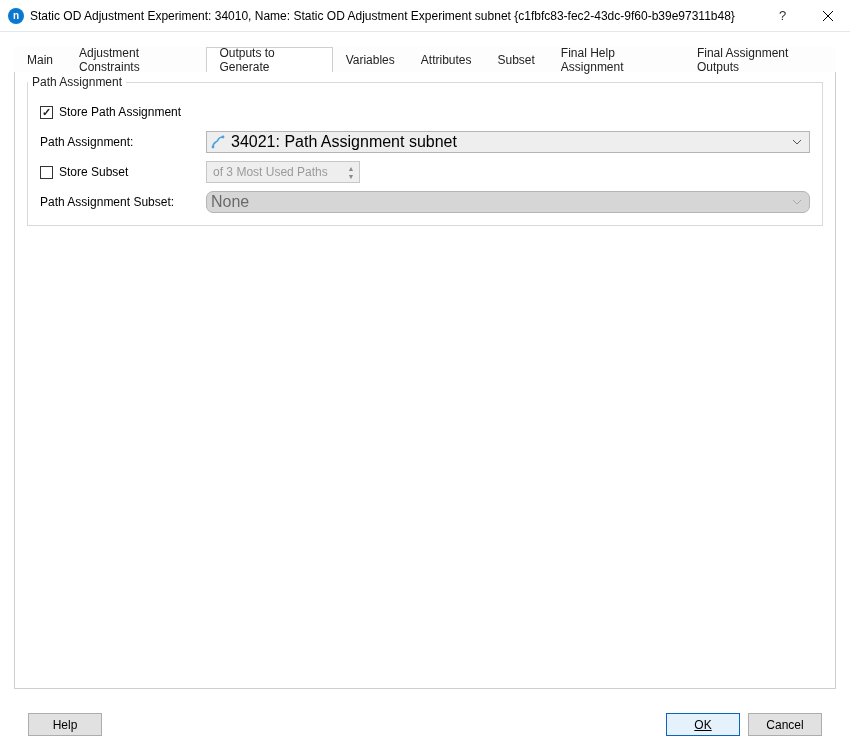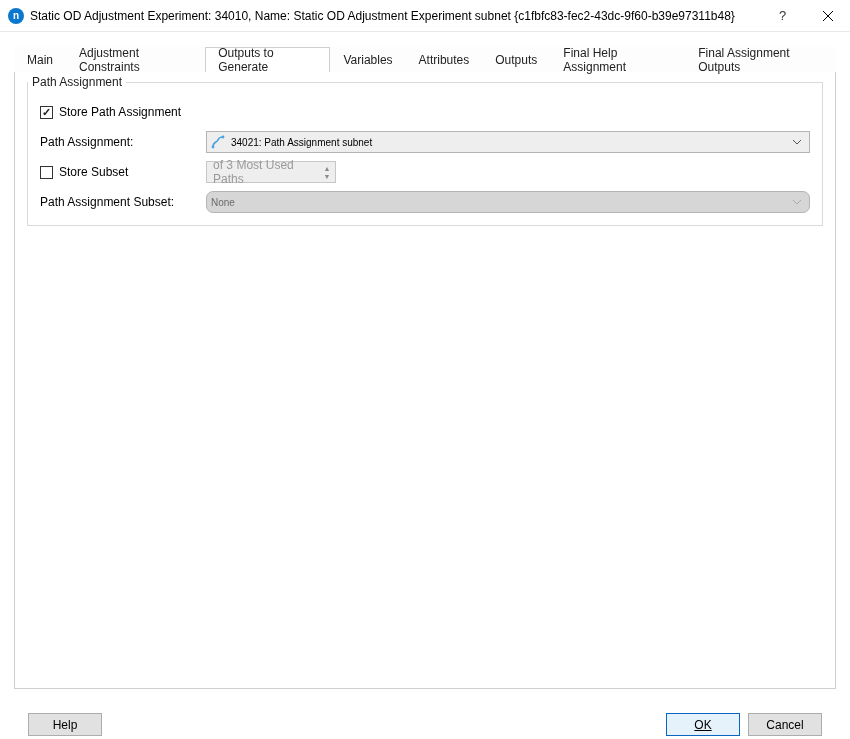--- a/index.html
+++ b/index.html
@@ -137,31 +137,31 @@
       display: flex;
       align-items: center;
       padding: 0 4px;
       gap: 6px;
       position: relative;
     }
     .combo .combo-icon {
       width: 14px; height: 14px;
       display: flex; align-items: center; justify-content: center;
     }
-    .combo .combo-text { flex: 1; font-size: 10px; color: #000; white-space: nowrap; overflow: hidden; }
+    .combo .combo-text { flex: 1; font-size: 16px; color: #000; white-space: nowrap; overflow: hidden; }
     .combo .combo-arrow {
       width: 16px; display: flex; align-items: center; justify-content: center;
       color: #555;
     }
     .combo.disabled { background: #d6d6d6; color: #6a6a6a; border-radius: 7px; }
     .combo.disabled .combo-text { color: #6a6a6a; }
     .combo.disabled .combo-arrow { color: #9a9a9a; }
 
     .spinner {
-      width: 130px;
+      width: 154px;
       height: 22px;
       border: 1px solid #c7c7c7;
       background: #eeeeee;
       display: flex;
       align-items: center;
       padding: 0 2px 0 6px;
       color: #7a7a7a;
       gap: 4px;
     }
     .spinner .spin-text { flex: 1; font-size: 12px; }
@@ -231,21 +231,21 @@
     <div class="tab active">
         <span>Outputs to Generate</span>
       </div>
     <div class="tab">
         <span>Variables</span>
       </div>
     <div class="tab">
         <span>Attributes</span>
       </div>
     <div class="tab">
-        <span>Outputs</span>
+        <span>Subset</span>
       </div>
     <div class="tab">
         <span>Final Help Assignment</span>
       </div>
     <div class="tab">
         <span>Final Assignment Outputs</span>
       </div>
   </div>
 
   <div class="tabcontent">

